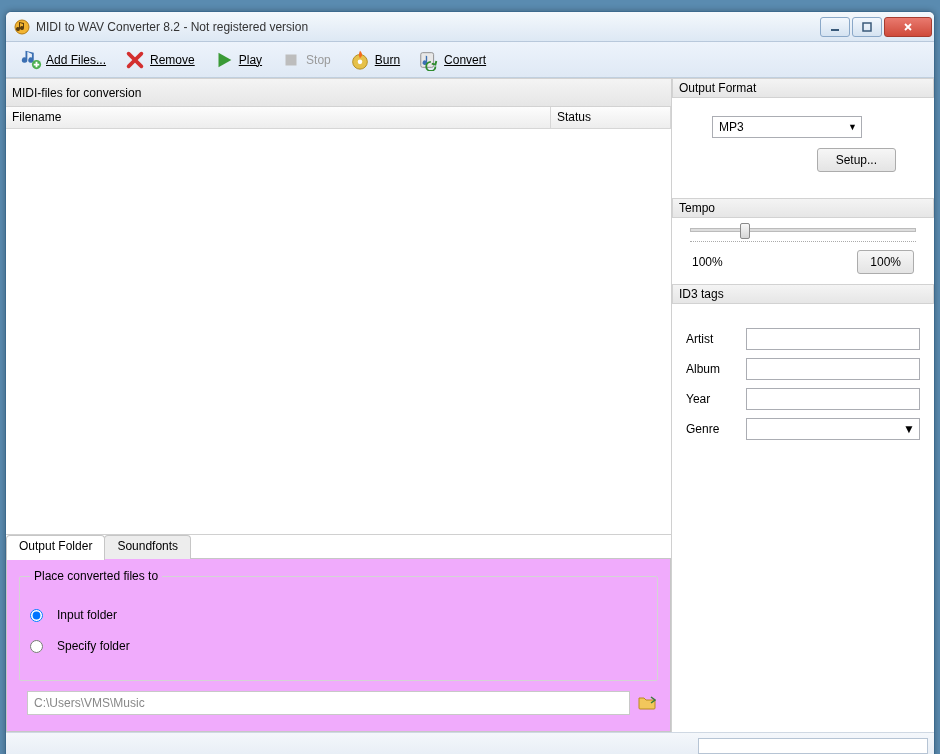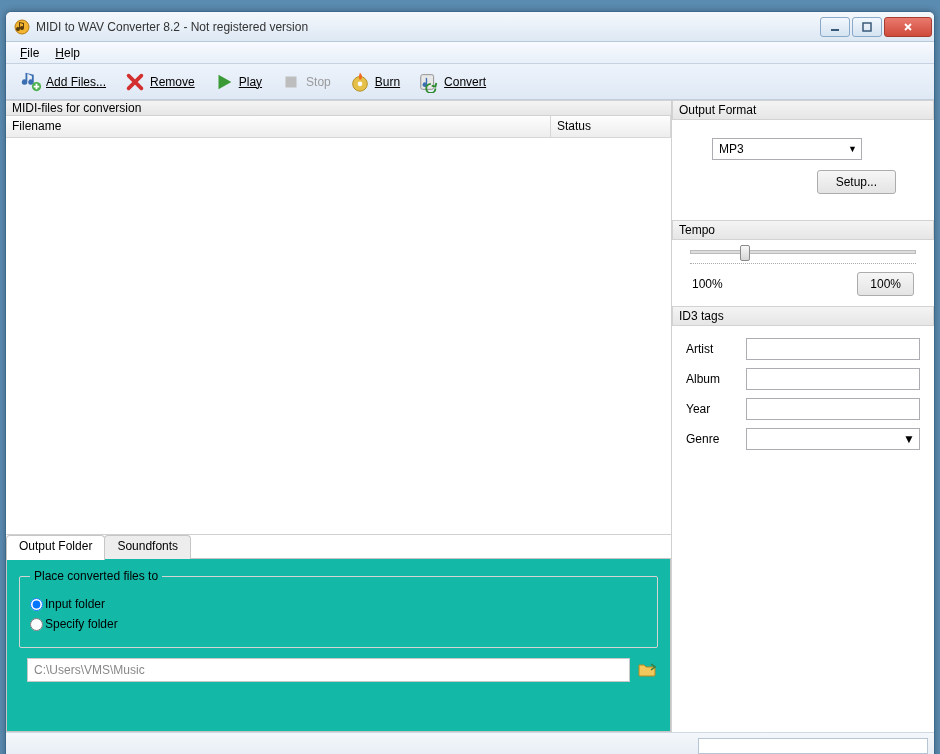--- a/index.html
+++ b/index.html
@@ -44,45 +44,45 @@
 .tool-btn span { text-decoration: underline; text-decoration-thickness: 1px; }
 .tool-btn.disabled span { color: #9a9a9a; text-decoration: none; }
 .tool-btn.disabled { color: #9a9a9a; }
 .tool-icon { width: 22px; height: 22px; display: inline-block; }
 
 .client { flex: 1; display: flex; background: #fff; }
 .left-pane { flex: 1; display: flex; flex-direction: column; border-right: 1px solid #d0d0d0; }
 .right-pane { width: 262px; display: flex; flex-direction: column; background: #fff; }
 
 .section-header {
-  height: 16px; padding: 2px 6px; background: linear-gradient(#f4f4f4,#e6e6e6);
+  height: 29px; padding: 2px 6px; background: linear-gradient(#f4f4f4,#e6e6e6);
   border: 1px solid #d2d2d2; border-left: none; border-right: none;
   display: flex; align-items: center;
 }
 .list-header {
   height: 22px; display: flex; background: linear-gradient(#fdfdfd,#ededed);
   border-bottom: 1px solid #d6d6d6;
 }
 .list-col { padding: 3px 6px; border-right: 1px solid #d6d6d6; }
 .list-col.filename { flex: 1; }
 .list-col.status { width: 120px; }
 .list-body { flex: 1; background: #fff; }
 
 .tabs-wrap { height: 198px; border-top: 1px solid #d0d0d0; display: flex; flex-direction: column; }
 .tabs { display: flex; height: 24px; }
 .tab {
   padding: 3px 12px; border: 1px solid #c6c6c6; border-bottom: none; background: #ededed;
   border-radius: 4px 4px 0 0; margin-right: -1px; position: relative;
 }
 .tab.active { background: #fff; z-index: 1; height: 25px; }
-.tab-body { flex: 1; border: 1px solid #c6c6c6; background: #14b8a6; padding: 10px 12px; margin-top: -1px; }
+.tab-body { flex: 1; border: 1px solid #c6c6c6; background: #f0abfc; padding: 10px 12px; margin-top: -1px; }
 
 fieldset { border: 1px solid #d4d4d4; padding: 8px 10px 10px; border-radius: 2px; }
 legend { padding: 0 4px; }
-.radio-row { display: flex; align-items: center; gap: 2px; margin: 6px 0; }
+.radio-row { display: flex; align-items: center; gap: 14px; margin: 17px 0; }
 .radio-row input { margin: 0; }
 .path-row { display: flex; align-items: center; gap: 6px; margin-top: 10px; }
 .path-input { flex: 1; height: 24px; border: 1px solid #c8c8c8; padding: 2px 6px; color: #888; background: #fff; margin-left: 8px; }
 .browse-btn { width: 22px; height: 22px; display: flex; align-items: center; justify-content: center; }
 
 .right-group { padding: 8px 10px; }
 .right-header {
   height: 20px; padding: 2px 6px; background: linear-gradient(#f4f4f4,#e6e6e6);
   border: 1px solid #d2d2d2;
 }
@@ -93,21 +93,21 @@
   background: linear-gradient(#f6f6f6,#e4e4e4); display: inline-flex; align-items: center; justify-content: center;
 }
 .setup-row { display: flex; justify-content: flex-end; padding-right: 28px; margin-bottom: 18px; }
 
 .slider-wrap { padding: 10px 18px; }
 .slider-track { height: 4px; background: #ddd; border: 1px solid #bbb; position: relative; }
 .slider-thumb { position: absolute; top: -6px; left: 22%; width: 10px; height: 16px; background: linear-gradient(#f8f8f8,#d6d6d6); border: 1px solid #8a8a8a; border-radius: 2px; }
 .slider-dots { height: 6px; border-bottom: 1px dotted #aaa; margin-top: 4px; }
 .tempo-row { display: flex; justify-content: space-between; align-items: center; margin-top: 8px; padding: 0 2px; }
 
-.id3-grid { padding: 12px 14px; }
+.id3-grid { padding: 24px 14px; }
 .id3-row { display: flex; align-items: center; margin-bottom: 8px; gap: 8px; }
 .id3-row label { width: 52px; }
 .id3-row input, .id3-row .combo { flex: 1; height: 22px; border: 1px solid #abadb3; padding: 0 4px; background: #fff; }
 .id3-row .combo { display: flex; align-items: center; justify-content: space-between; }
 
 .statusbar { height: 26px; background: linear-gradient(#f4f7fb,#e6edf5); border-top: 1px solid #cfd8e3; display: flex; align-items: center; padding: 0 6px; justify-content: flex-end; }
 .progress { width: 230px; height: 16px; border: 1px solid #b6c4d4; background: #fff; }
 </style>
 </head>
 <body>
@@ -134,24 +134,20 @@
           </svg>
         </div>
       <div class="win-btn close">
           <svg viewBox="0 0 12 12">
             <path d="M3 3 L9 9 M9 3 L3 9" stroke="#fff" stroke-width="1.8"></path>
           </svg>
         </div>
     </div>
   </div>
 
-  <div class="menubar">
-    <div class="menu-item">File</div>
-    <div class="menu-item">Help</div>
-  </div>
 
   <div class="toolbar">
     <div class="tool-btn">
       <span class="tool-icon"><svg viewBox="0 0 24 24">
             <path d="M8 3v9a3 3 0 1 1-2-2.8V2l9 2v8a3 3 0 1 1-2-2.8V5.5z" fill="#3b6fb2"></path>
             <circle cx="18" cy="17" r="5" fill="#4caf50"></circle>
             <path d="M18 14v6M15 17h6" stroke="#fff" stroke-width="2"></path>
           </svg></span>
       <span>Add Files...</span>
     </div>

